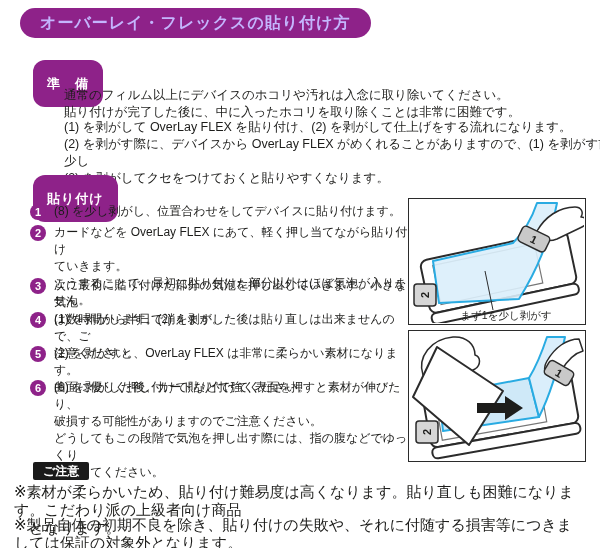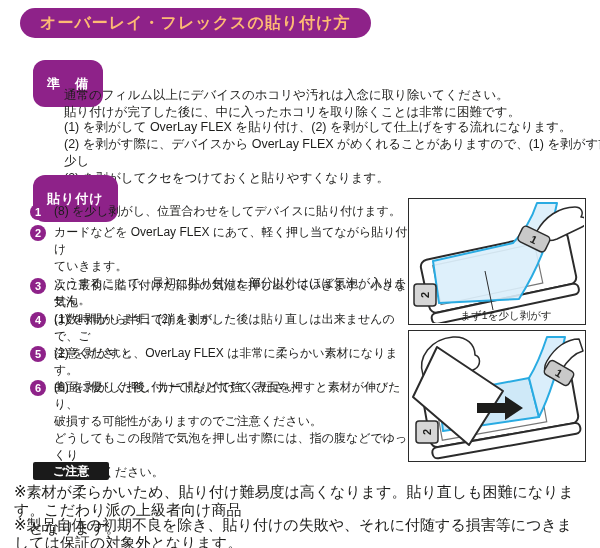--- a/index.html
+++ b/index.html
@@ -2,32 +2,32 @@
 <html><head>
 <meta charset="utf-8">
 <style>
   html,body{margin:0;padding:0;background:#fff;}
   .page{
     position:relative;width:600px;height:548px;background:#ffffff;overflow:hidden;
     font-family:"Liberation Sans","DejaVu Sans",sans-serif;color:#1d1d1b;
   }
   .title-pill{
     position:absolute;left:20px;top:8px;height:30px;line-height:30px;
-    padding:0 20px;border-radius:16px;background:#8E2289;color:#fdba74;
+    padding:0 20px;border-radius:16px;background:#8E2289;color:#c4b5fd;
     font-size:16px;font-weight:bold;letter-spacing:1px;
   }
   .badge{
     position:absolute;height:23px;line-height:23px;padding:12px 14px;border-radius:12px;
     background:#8E2289;color:#fff;font-size:13px;font-weight:bold;letter-spacing:1px;
   }
   .prep-badge{left:33px;top:60px;}
   .apply-badge{left:33px;top:175px;}
   .notice-badge{
     position:absolute;left:33px;top:462px;height:18px;line-height:18px;
-    padding:0 20px;border-radius:2px;background:#1a1a1a;color:#fff;
+    padding:0 10px;border-radius:2px;background:#1a1a1a;color:#fff;
     font-size:12px;font-weight:bold;
   }
   .body-text{
     position:absolute;font-size:12.5px;line-height:17px;white-space:pre-line;margin-left:29px;
   }
   .prep-text1{left:35px;top:87px;width:550px;}
   .prep-text2{left:35px;top:119px;width:560px;}
   .step{
     position:absolute;left:30px;display:flex;align-items:flex-start;width:382px;
   }

